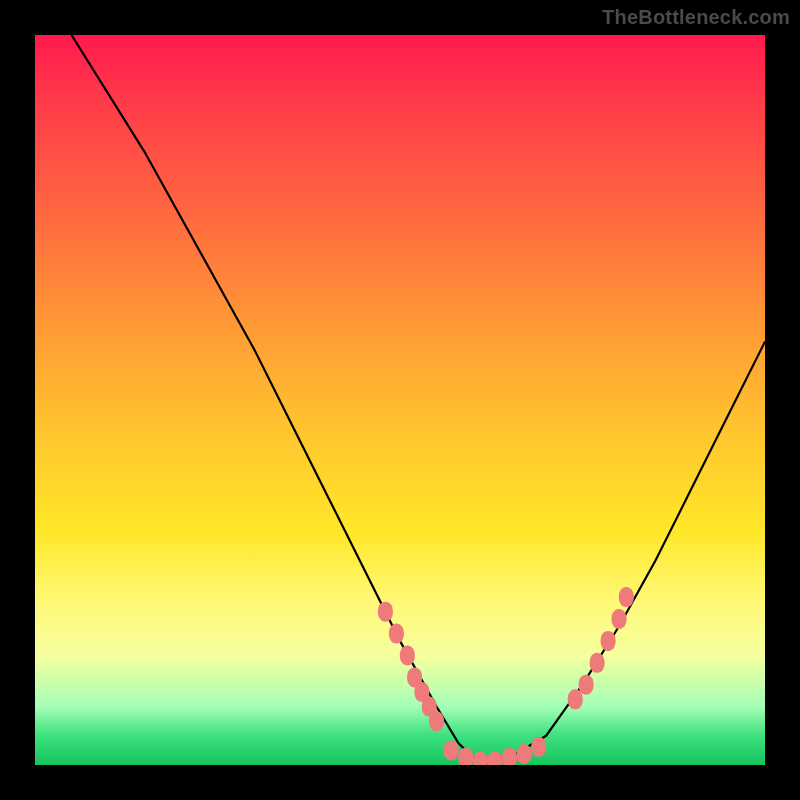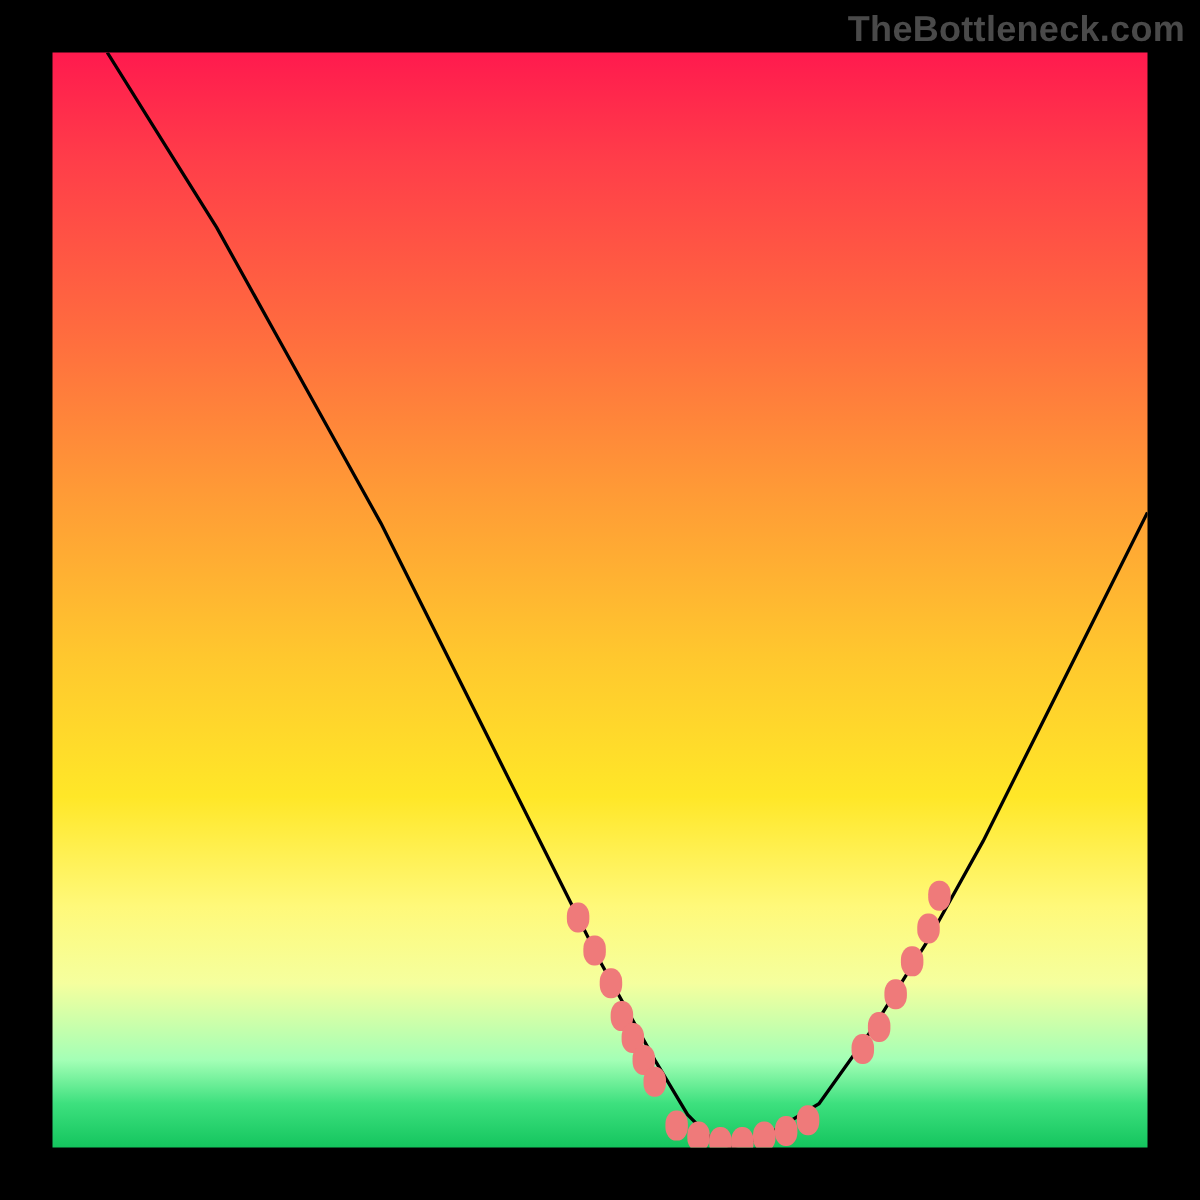--- a/index.html
+++ b/index.html
@@ -38,21 +38,21 @@
       #a4ffb6 92%,
       #3de07e 96%,
       #14c55e 100%
     );
   }
   .watermark {
     position: absolute;
     top: 6px;
     right: 10px;
     color: #4a4a4a;
-    font-size: 24px;
+    font-size: 20px;
     font-weight: 600;
     letter-spacing: 0.2px;
     user-select: none;
   }
   svg.curve {
     position: absolute;
     top: 0;
     left: 0;
     width: 730px;
     height: 730px;

